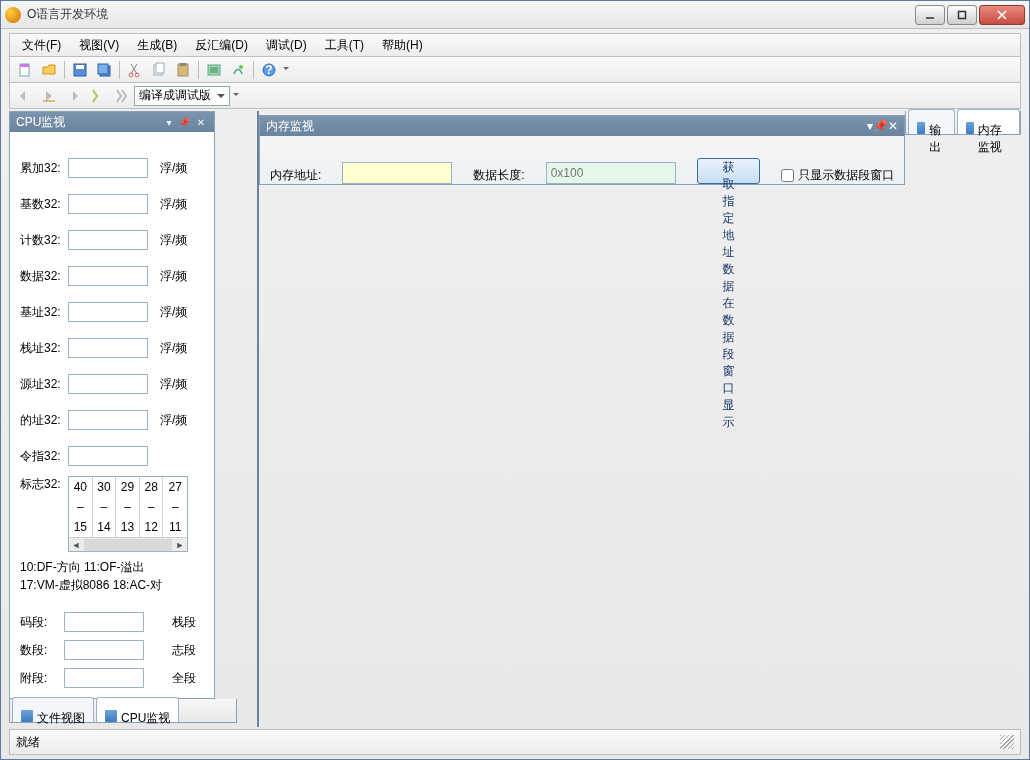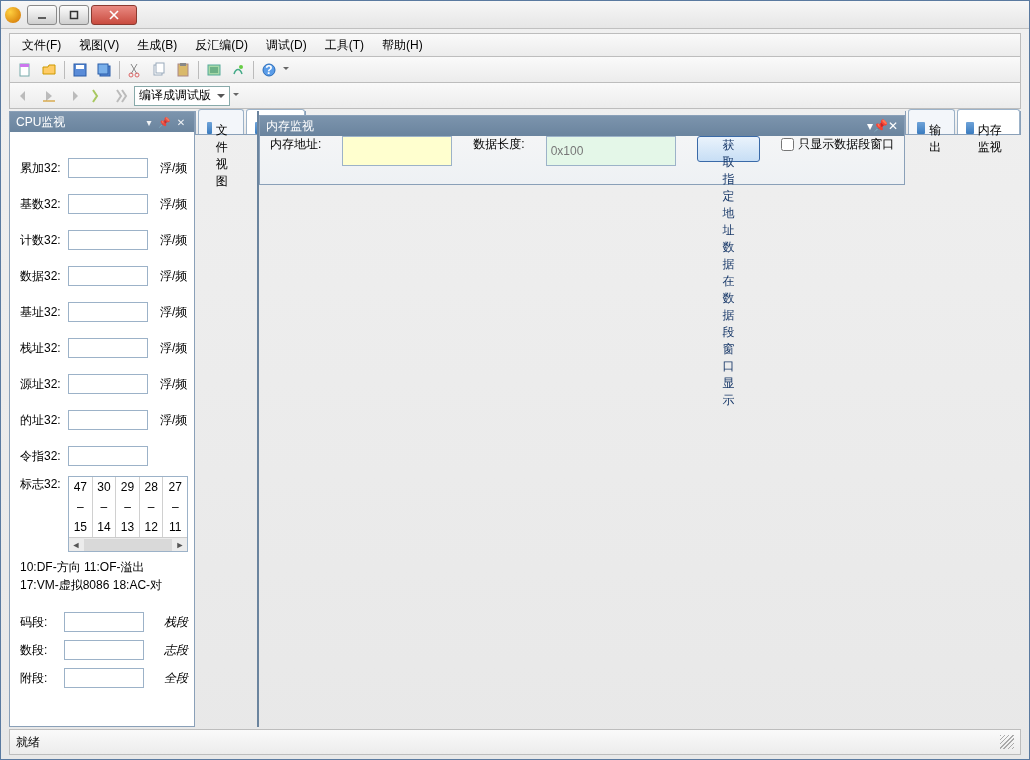--- a/index.html
+++ b/index.html
@@ -47,57 +47,58 @@
 .fg-cell:last-child { border-right: none; }
 .fg-scroll { height: 14px; background: #ececec; border-top: 1px solid #ccc; display:flex; align-items:center; }
 .fg-scroll .arrow { width:14px; height:14px; display:flex; align-items:center; justify-content:center; font-size:9px; color:#555; }
 .fg-scroll .track { flex:1; background:#d9d9d9; height:12px; margin:0 1px; }
 
 .flag-legend { margin-top: 6px; line-height: 18px; white-space: nowrap; overflow: hidden; }
 
 .seg-block { margin-top: 14px; }
 .seg-row { display: flex; align-items: center; height: 28px; }
 .seg-row .reg-input { width: 80px; }
-.seg-row .tail { margin-left: 20px; font-style: italic; }
+.seg-row .tail { margin-left: 28px; }
 
 .left-tabs { height: 24px; border: 1px solid #8aa0b8; border-top: none; display: flex; align-items: flex-end; background: linear-gradient(#f7f7f7,#e8e8e8); }
 .ltab { height: 22px; padding: 12px 8px; display: flex; gap: 4px; border: 1px solid #9cb2c8; border-bottom: none; margin-left: 2px; background: #f3f6fa; border-radius: 3px 3px 0 0; cursor: pointer; }
 .ltab.active { background: #fff; font-weight: normal; }
 .ltab .ticon { width: 12px; height: 12px; background: linear-gradient(#6fa3d8,#3a7cc0); border-radius: 1px; }
 
 
 .right-area { flex: 1; display: flex; flex-direction: row; margin-left: 20px; min-width: 0; }
 .gray-canvas { flex: 1; background: #a0a0a0; border: 1px solid #6b849e; }
 
 
 .mem-panel { height: 70px; border: 1px solid #8aa0b8; margin-top: 4px; background: linear-gradient(#f7f7f7,#eef1f4); display: flex; flex-direction: column; }
 .mem-title { height: 20px; background: linear-gradient(#7c94ad,#6a849e); color: #fff; display: flex; align-items: center; padding: 0 6px; }
-.mem-body { flex: 1; display: flex; align-items: flex-start; padding: 0 10px; gap: 21px; }
+.mem-body { flex: 1; display: flex; align-items: flex-end; padding: 0 10px; gap: 21px; }
 .mem-body label { white-space: nowrap; }
-.mem-input { height: 30px; border: 1px solid #9cb2c8; padding: 0 4px; }
+.mem-input { height: 22px; border: 1px solid #9cb2c8; padding: 0 4px; }
 .mi-yellow { background: #ffffcf; width: 110px; }
 .mi-green { background: #e4f7e8; width: 130px; color: #777; }
 .big-btn { height: 26px; padding: 0 20px; border: 1px solid #3a6aa8; background: linear-gradient(#eaf3fc,#c7def5); border-radius: 3px; cursor: pointer; color: #1a3a6a; }
 .chk { display: flex; align-items: center; gap: 4px; margin-left: auto; }
 .chk input { width: 13px; height: 13px; }
 
 .bottom-tabs { height: 24px; border: 1px solid #8aa0b8; border-top: none; display: flex; align-items: flex-end; background: linear-gradient(#f7f7f7,#e8e8e8); }
 
 
 .status { height: 22px; margin: 2px 8px 4px 8px; border: 1px solid #bdbdbd; background: linear-gradient(#fafafa,#ececec); display: flex; align-items: center; padding: 12px 6px; }
 .status .grip { margin-left: auto; width: 14px; height: 14px; background: repeating-linear-gradient(135deg,#aaa 0,#aaa 1px,transparent 1px,transparent 3px); }
 
 .ico { width:16px; height:16px; }
 </style>
 </head>
 <body>
 
 <div class="window">
   <div class="titlebar">
     <div class="title-icon"></div>
+    <div class="title-text">O语言开发环境</div>
     <div class="win-btns">
       <div class="win-btn">
           <svg viewBox="0 0 10 10">
             <line x1="1" y1="8" x2="9" y2="8" stroke="#333" stroke-width="1.5"></line>
           </svg>
         </div>
       <div class="win-btn">
           <svg viewBox="0 0 10 10">
             <rect x="1.5" y="1.5" width="7" height="7" fill="none" stroke="#333" stroke-width="1.5"></rect>
           </svg>
@@ -216,21 +217,21 @@
           <path d="M4 2l4 6-4 6M9 2l4 6-4 6" fill="none" stroke="#bbb" stroke-width="2"></path>
         </svg>
       </div>
     <div class="tb-combo">
         <span>编译成调试版</span>
       </div>
     <div class="tb-end"></div>
   </div>
 
   <div class="main">
-    <div style="display:flex;flex-direction:row;width:228px">
+    <div style="display:flex;flex-direction:column;width:228px">
     <div class="left-pane">
       <div class="pane-title">
         <span>CPU监视</span>
         <span class="spacer"></span>
         <span class="pbtn">▾</span>
         <span class="pbtn">📌</span>
         <span class="pbtn">✕</span>
       </div>
       <div class="pane-body">
         <div id="regs">
@@ -279,21 +280,21 @@
   <input class="reg-input" style="">
   <div class="reg-tail"></div>
               </div>
             </div>
 
         <div class="reg-row" style="align-items:flex-start;height:auto;margin-top:6px">
           <div class="reg-label">标志32:</div>
           <div>
             <div class="flag-grid">
               <div class="fg-row" id="fg-top">
-                    <div class="fg-cell">47</div>
+                    <div class="fg-cell">40</div>
                     <div class="fg-cell">30</div>
                     <div class="fg-cell">29</div>
                     <div class="fg-cell">28</div>
                     <div class="fg-cell">27</div>
                   </div>
               <div class="fg-row" id="fg-mid">
                     <div class="fg-cell">–</div>
                     <div class="fg-cell">–</div>
                     <div class="fg-cell">–</div>
                     <div class="fg-cell">–</div>

